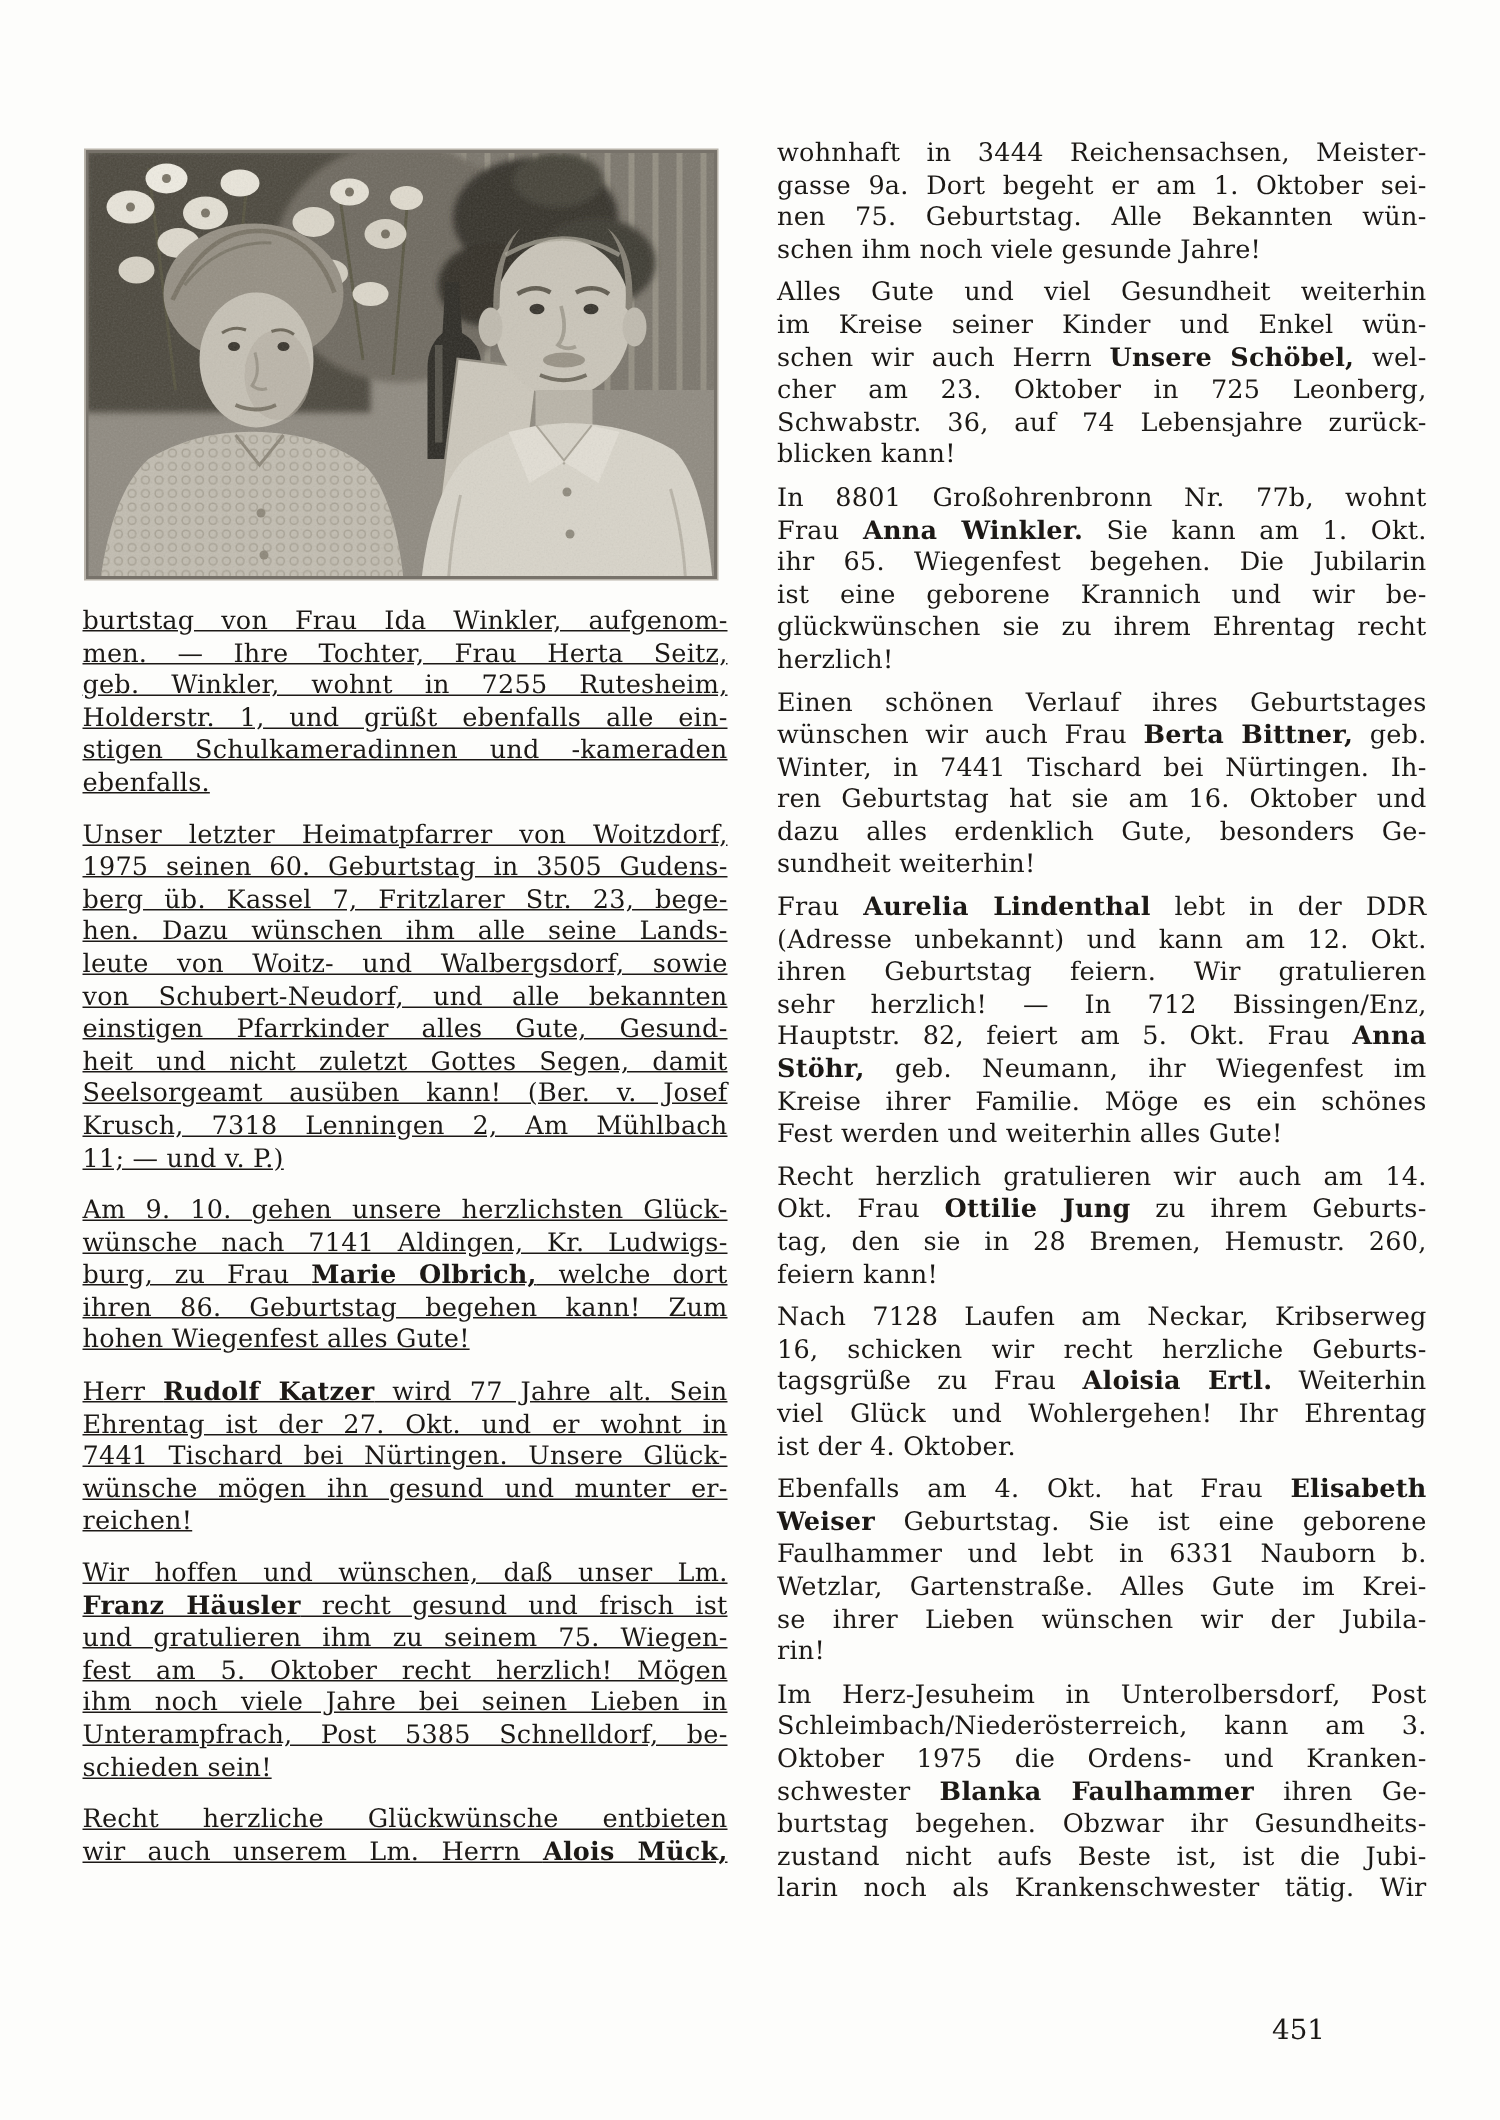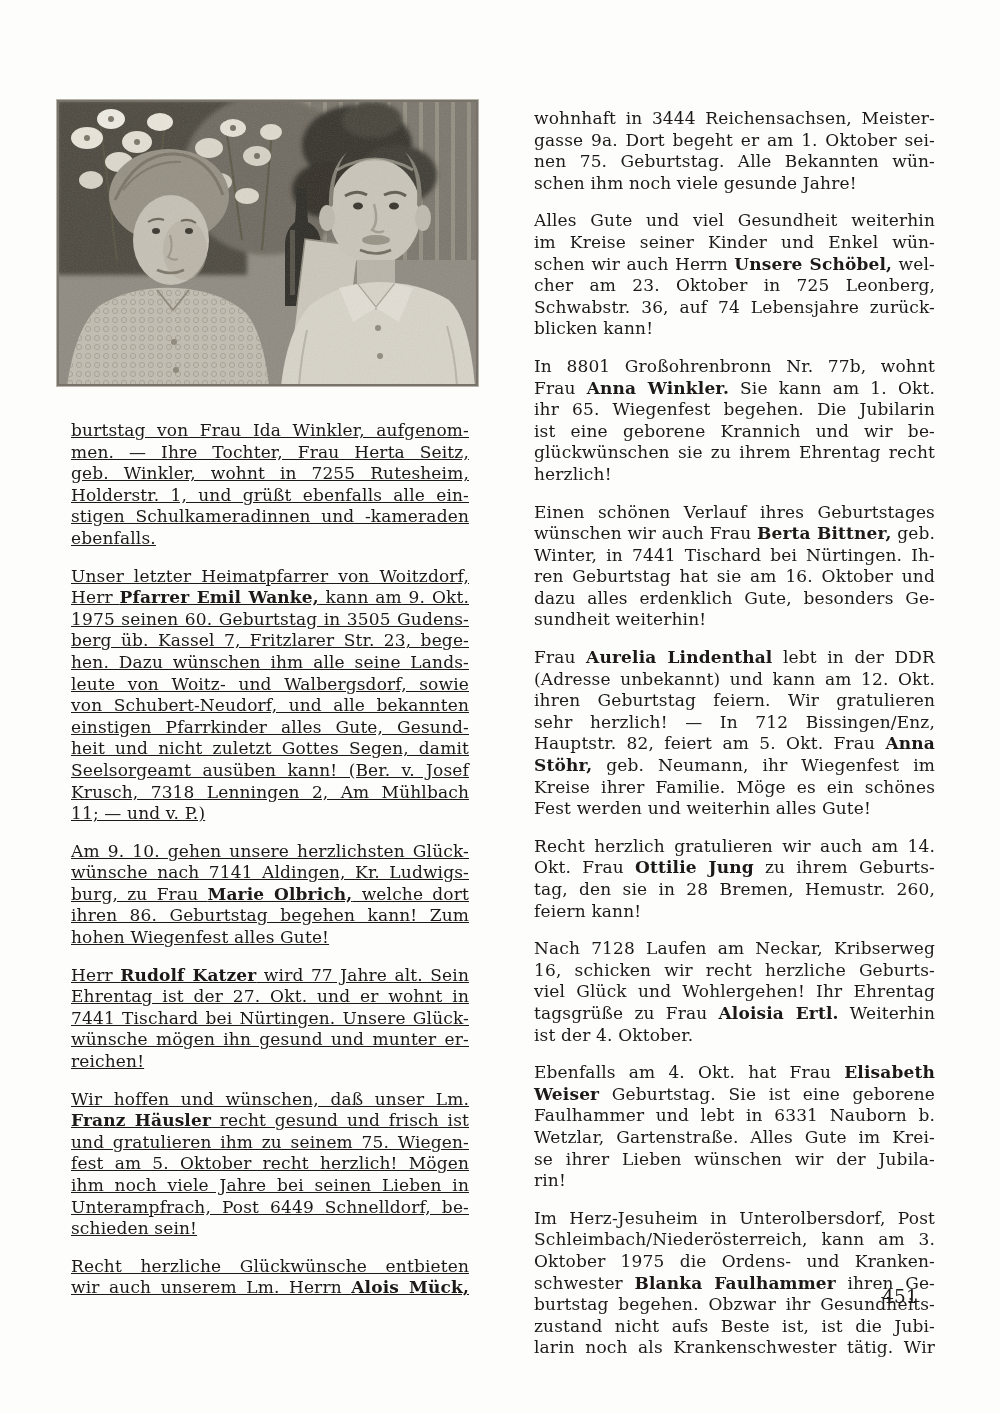--- a/index.html
+++ b/index.html
@@ -19,29 +19,29 @@
   }
   figure.photo svg{display:block;width:100%;height:100%;}
   .col{
     position:absolute;
     font-size:17px;
     line-height:21.6px;
     letter-spacing:0.15px;
   }
   .col-left{left:55px;top:404px;width:430px;text-decoration:underline;}
   .col-right{left:518px;top:92px;width:433px;}
-  .para{margin:16px;}
+  .para{margin:0;}
   .col-left .para{margin-bottom:13px;}
   .col-right .para{margin-bottom:7px;}
   .line{display:block;text-align:justify;text-align-last:justify;}
   .line.last{text-align-last:left;}
   b{font-weight:bold;}
   .page-number{
-    position:absolute;left:848px;top:1286px;width:104px;
-    text-align:center;font-size:18.5px;line-height:22px;
+    position:absolute;left:848px;top:1343px;width:104px;
+    text-align:left;font-size:18.5px;line-height:22px;
   }
 </style>
 </head>
 <body>
 
 <div class="page">
 
   <figure class="photo" role="img" aria-label="Schwarzweißfoto: älteres Ehepaar vor Blumen, Flasche und Karte">
     <svg viewBox="0 0 421 286" preserveAspectRatio="none">
       <defs>
@@ -157,21 +157,20 @@
       <p class="para">
         <span class="line">burtstag von Frau Ida Winkler, aufgenom-</span>
         <span class="line">men. — Ihre Tochter, Frau Herta Seitz,</span>
         <span class="line">geb. Winkler, wohnt in 7255 Rutesheim,</span>
         <span class="line">Holderstr. 1, und grüßt ebenfalls alle ein-</span>
         <span class="line">stigen Schulkameradinnen und -kameraden</span>
         <span class="line last">ebenfalls.</span>
       </p>
       <p class="para">
         <span class="line">Unser letzter Heimatpfarrer von Woitzdorf,</span>
-        <span class="line">Herr <b>Pfarrer Emil Wanke,</b> kann am 9. Okt.</span>
         <span class="line">1975 seinen 60. Geburtstag in 3505 Gudens-</span>
         <span class="line">berg üb. Kassel 7, Fritzlarer Str. 23, bege-</span>
         <span class="line">hen. Dazu wünschen ihm alle seine Lands-</span>
         <span class="line">leute von Woitz- und Walbergsdorf, sowie</span>
         <span class="line">von Schubert-Neudorf, und alle bekannten</span>
         <span class="line">einstigen Pfarrkinder alles Gute, Gesund-</span>
         <span class="line">heit und nicht zuletzt Gottes Segen, damit</span>
         <span class="line">Seelsorgeamt ausüben kann! (Ber. v. Josef</span>
         <span class="line">Krusch, 7318 Lenningen 2, Am Mühlbach</span>
         <span class="line last">11; — und v. P.)</span>
@@ -189,21 +188,21 @@
         <span class="line">7441 Tischard bei Nürtingen. Unsere Glück-</span>
         <span class="line">wünsche mögen ihn gesund und munter er-</span>
         <span class="line last">reichen!</span>
       </p>
       <p class="para">
         <span class="line">Wir hoffen und wünschen, daß unser Lm.</span>
         <span class="line"><b>Franz Häusler</b> recht gesund und frisch ist</span>
         <span class="line">und gratulieren ihm zu seinem 75. Wiegen-</span>
         <span class="line">fest am 5. Oktober recht herzlich! Mögen</span>
         <span class="line">ihm noch viele Jahre bei seinen Lieben in</span>
-        <span class="line">Unterampfrach, Post 6449 Schnelldorf, be-</span>
+        <span class="line">Unterampfrach, Post 5385 Schnelldorf, be-</span>
         <span class="line last">schieden sein!</span>
       </p>
       <p class="para">
         <span class="line">Recht herzliche Glückwünsche entbieten</span>
         <span class="line">wir auch unserem Lm. Herrn <b>Alois Mück,</b></span>
       </p>
     </div>
   <div class="col col-right" id="col-right">
       <p class="para">
         <span class="line">wohnhaft in 3444 Reichensachsen, Meister-</span>
@@ -247,22 +246,22 @@
       </p>
       <p class="para">
         <span class="line">Recht herzlich gratulieren wir auch am 14.</span>
         <span class="line">Okt. Frau <b>Ottilie Jung</b> zu ihrem Geburts-</span>
         <span class="line">tag, den sie in 28 Bremen, Hemustr. 260,</span>
         <span class="line last">feiern kann!</span>
       </p>
       <p class="para">
         <span class="line">Nach 7128 Laufen am Neckar, Kribserweg</span>
         <span class="line">16, schicken wir recht herzliche Geburts-</span>
+        <span class="line">tagsgrüße zu Frau <b>Aloisia Ertl.</b> Weiterhin</span>
         <span class="line">viel Glück und Wohlergehen! Ihr Ehrentag</span>
-        <span class="line">tagsgrüße zu Frau <b>Aloisia Ertl.</b> Weiterhin</span>
         <span class="line last">ist der 4. Oktober.</span>
       </p>
       <p class="para">
         <span class="line">Ebenfalls am 4. Okt. hat Frau <b>Elisabeth</b></span>
         <span class="line"><b>Weiser</b> Geburtstag. Sie ist eine geborene</span>
         <span class="line">Faulhammer und lebt in 6331 Nauborn b.</span>
         <span class="line">Wetzlar, Gartenstraße. Alles Gute im Krei-</span>
         <span class="line">se ihrer Lieben wünschen wir der Jubila-</span>
         <span class="line last">rin!</span>
       </p>

